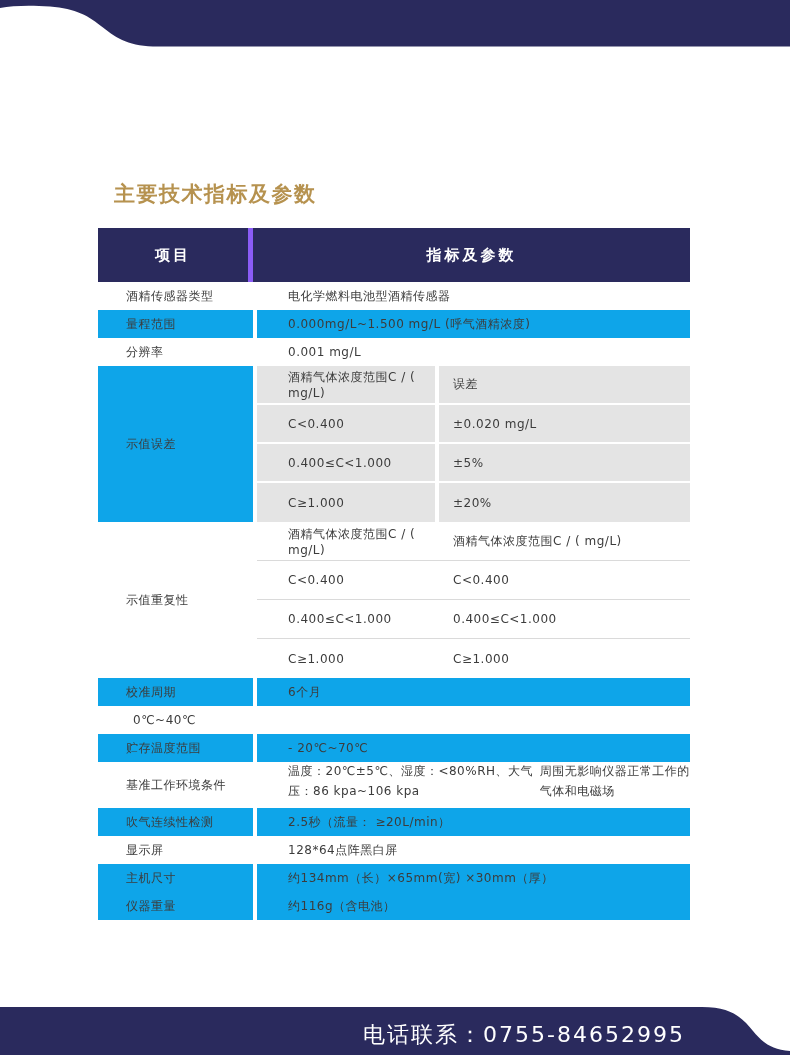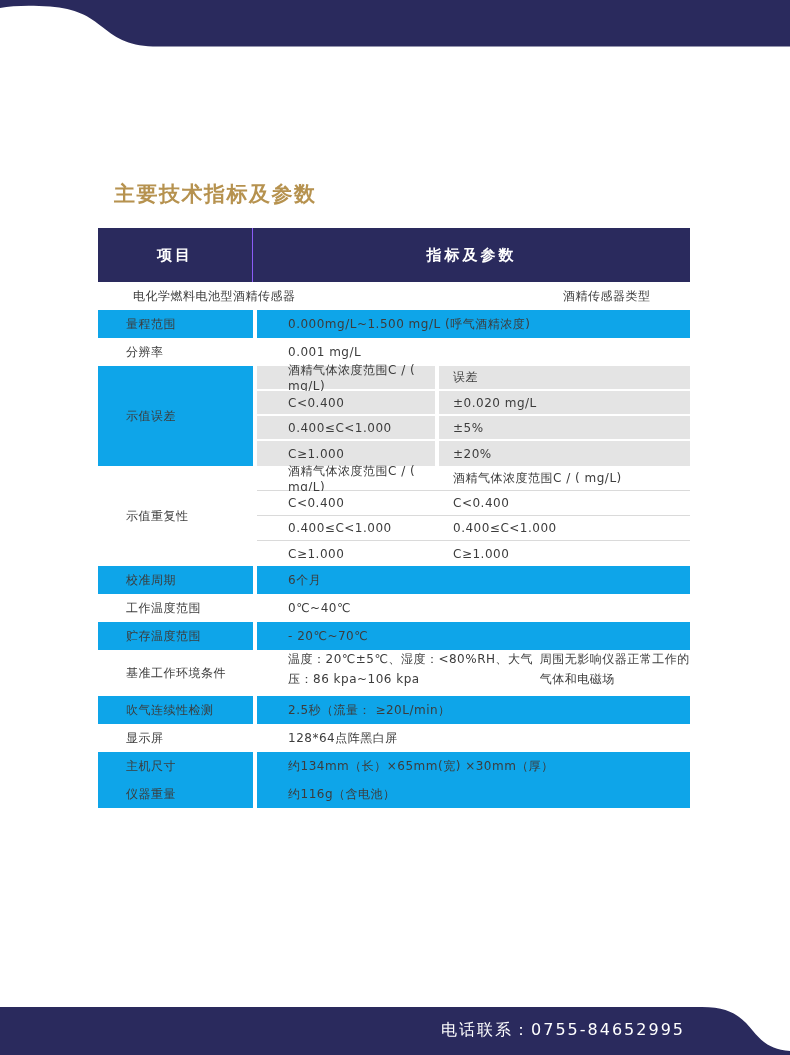--- a/index.html
+++ b/index.html
@@ -26,21 +26,21 @@
   .spec-table {
     position:absolute; left:98px; top:228px; width:592px;
     font-size:12px; letter-spacing:0.5px;
   }
   .thead {
     display:flex; height:54px; background:#2a2a5d; color:#ffffff;
     font-size:15px; font-weight:bold; letter-spacing:3px;
   }
   .th-label {
     flex:0 0 155px; display:flex; align-items:center; justify-content:center;
-    border-right:1px solid #8b5cf6;
+    border-right:5px solid #8b5cf6;
   }
   .th-value {
     flex:1; display:flex; align-items:center; justify-content:center;
   }
 
   .row { display:flex; align-items:stretch; }
   .row .cell { display:flex; align-items:center; }
   .cell.label {
     flex:0 0 155px; padding-left:28px;
   }
@@ -48,55 +48,55 @@
   .cell.value.multi { flex-direction:row; align-items:flex-start; justify-content:center; line-height:1.65; }
 
   .row.simple { min-height:28px; }
   .row.multiline { min-height:46px; }
 
   .row.gray .cell { background:#0ea5e9; }
   .row.white .cell { background:#ffffff; }
   .cell.value, .subtable { border-left:4px solid #ffffff; }
 
   .subtable { flex:1; display:flex; flex-direction:column; }
-  .subrow { display:flex; height:25px; }
+  .subrow { display:flex; height:39px; }
   .subrow .cell { height:100%; }
   .cell.sub1 { flex:0 0 178px; padding-left:31px; }
   .cell.sub2 { flex:1; padding-left:14px; border-left:4px solid #ffffff; }
   .row.gray .subrow.sep { border-bottom:2px solid #ffffff; }
   .row.white .subrow.sep { border-bottom:1px solid #dadada; }
   .row.group .subrow .cell { background:inherit; }
   .row.group.gray .subrow .cell { background:#e4e4e4; }
   .row.group.white .subrow .cell { background:#ffffff; }
 
   .footer-text {
     position:absolute; right:105px; top:1020px;
-    color:#ffffff; font-size:16px; letter-spacing:2px;
+    color:#ffffff; font-size:22px; letter-spacing:2px;
   }
 </style>
 </head>
 <body>
 
 <div class="band top">
   <svg width="790" height="60" viewBox="0 0 790 60" xmlns="http://www.w3.org/2000/svg">
     <path d="M0,0 H790 V46.5 H158 C130,46.5 117,39 103,27.5 C89,16 76,8.5 50,6.5 C30,5 13,5.5 0,8 Z" fill="#2a2a5d"></path>
   </svg>
 </div>
 
 <div class="page-title">主要技术指标及参数</div>
 
 <div class="spec-table">
   <div class="thead">
     <div class="th-label">项目</div>
     <div class="th-value">指标及参数</div>
   </div>
   <div id="tbody">
       <div class="row white simple">
+        <div class="cell label">酒精传感器类型</div>
         <div class="cell value">电化学燃料电池型酒精传感器</div>
-        <div class="cell label">酒精传感器类型</div>
       </div>
       <div class="row gray simple">
         <div class="cell label">量程范围</div>
         <div class="cell value">0.000mg/L~1.500 mg/L (呼气酒精浓度)</div>
       </div>
       <div class="row white simple">
         <div class="cell label">分辨率</div>
         <div class="cell value">0.001 mg/L</div>
       </div>
       <div class="row gray group">
@@ -139,21 +139,20 @@
             <div class="cell sub1">C≥1.000</div>
             <div class="cell sub2">C≥1.000</div>
           </div>
         </div>
       </div>
       <div class="row gray simple">
         <div class="cell label">校准周期</div>
         <div class="cell value">6个月</div>
       </div>
       <div class="row white simple">
-        <div class="cell label">工作温度范围</div>
         <div class="cell value">0℃~40℃</div>
       </div>
       <div class="row gray simple">
         <div class="cell label">贮存温度范围</div>
         <div class="cell value">- 20℃~70℃</div>
       </div>
       <div class="row white multiline">
         <div class="cell label">基准工作环境条件</div>
         <div class="cell value multi">
           <div class="vline">温度：20℃±5℃、湿度：&lt;80%RH、大气压：86 kpa~106 kpa</div>

